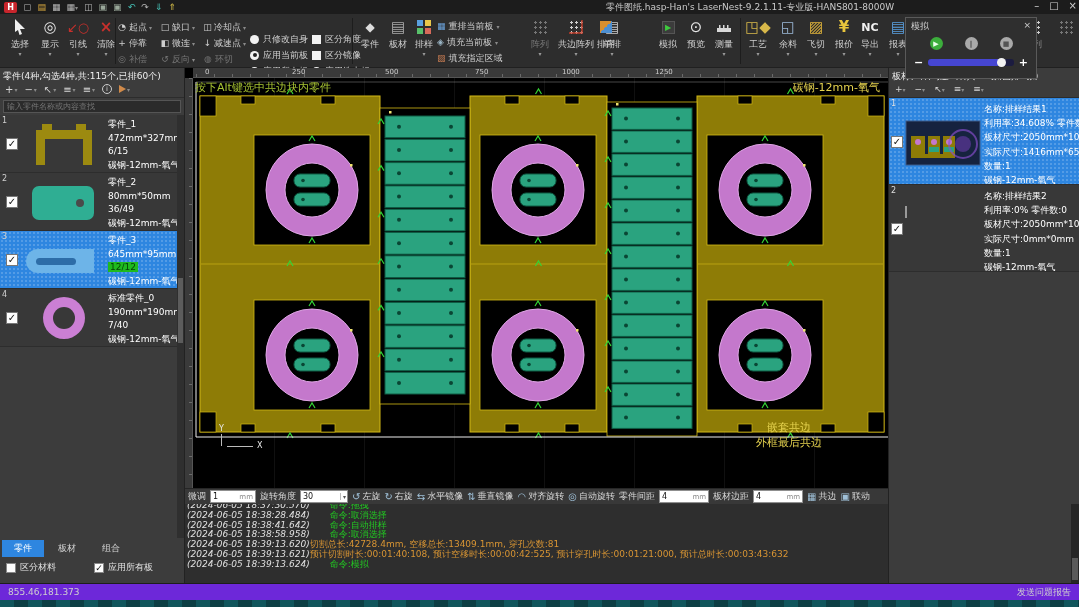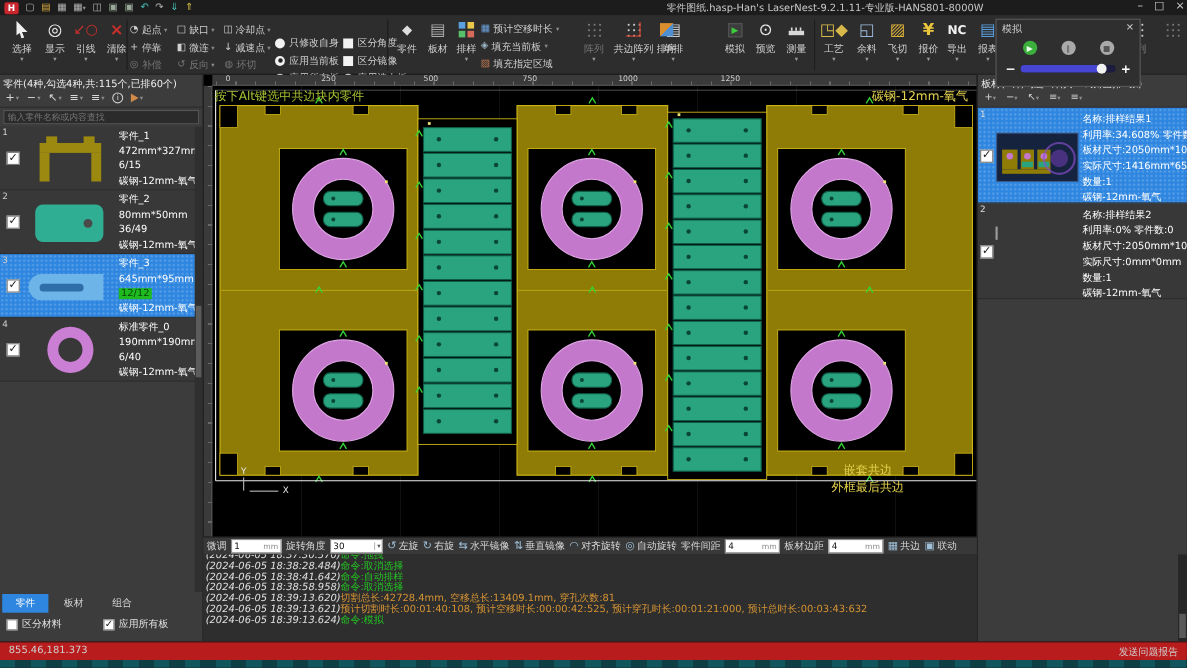--- a/index.html
+++ b/index.html
@@ -119,26 +119,26 @@
   .field { position:relative; height:13px; background:#fff; border:1px solid #8f8f8f; display:flex; align-items:center; }
   .field input { border:0; background:transparent; height:11px; font-size:8px; color:#111; padding:0 2px; width:100%; font-family:inherit; }
   .field .unit { position:absolute; right:2px; color:#888; font-size:7px; pointer-events:none; }
   .field .cdd { position:absolute; right:1px; color:#555; font-size:6px; border-left:1px solid #bbb; padding-left:2px; }
   .bicon { color:#9fc0d8; font-size:10px; }
   .bbtn { display:flex; align-items:center; gap:2px; }
 
   
   .logarea { position:absolute; left:185px; top:504px; width:703px; height:79px; background:#2e2e2e; overflow:hidden; padding:0 2px; }
   .logline { line-height:9.8px; white-space:nowrap; font-size:9px; }
-  .lt { color:#e0e0e0;font-style:italic; } .lc { color:#22c522; } .ls { color:#d79433; }
+  .lt { color:#e0e0e0;font-style:italic; } .lc { color:#22c522;margin-left:20px; } .ls { color:#d79433; }
   .log-scroll { position:absolute; right:0; top:504px; width:8px; height:79px; background:#262626; }
   .log-scroll .sthumb { position:absolute; left:1px; bottom:3px; width:6px; height:22px; background:#5a5a5a; }
 
   
-  .statusbar { position:absolute; left:0; top:583px; width:1079px; height:17px; background:#b91c1c; border-top:1px solid #1d1d1d;
+  .statusbar { position:absolute; left:0; top:583px; width:1079px; height:17px; background:#6d28d9; border-top:1px solid #1d1d1d;
     display:flex; align-items:center; justify-content:space-between; padding:0 8px; color:#cfcfcf; }
   .bstrip { position:absolute; left:0; top:600px; width:1079px; height:7px; background:#0d3f44;
     background-image:repeating-linear-gradient(90deg,#11565c 0 14px,#0d3f44 14px 28px); }
 </style>
 </head>
 <body>
 
 <div id="app">
 
   <div class="titlebar">
@@ -273,21 +273,21 @@
     <div class="bigbtn" style="left:410px">
       <span class="ic">
           <span class="grid4"></span>
         </span>
       <span class="lb">排样</span>
         <span class="dd">▾</span>
     </div>
     <div class="stack">
       <div class="stackbtn">
           <span class="si" style="color:#6aa0d8">▦</span>
-          <span>预计空移时长</span>
+          <span>重排当前板</span>
           <span class="dd2">▾</span>
         </div>
       <div class="stackbtn">
           <span class="si" style="color:#9ab4c4">◈</span>
           <span>填充当前板</span>
           <span class="dd2">▾</span>
         </div>
       <div class="stackbtn">
           <span class="si" style="color:#c07850">▨</span>
           <span>填充指定区域</span>
@@ -493,21 +493,21 @@
           </span>
         <span class="pthumb">
           <svg width="80" height="48">
               <circle cx="40" cy="24" r="21" fill="#cb7fd4"></circle>
               <circle cx="40" cy="24" r="11" fill="#383838"></circle>
             </svg>
         </span>
         <span class="ptext">
           <div>标准零件_0</div>
           <div>190mm*190mm</div>
-          <div>6/40</div>
+          <div>7/40</div>
           <div>碳钢-12mm-氧气</div>
         </span>
       </div>
     </div>
     <div class="lp-scroll">
         <span class="sthumb"></span>
       </div>
 
     <div class="lp-tabs">
       <span class="ltab act">零件</span>

